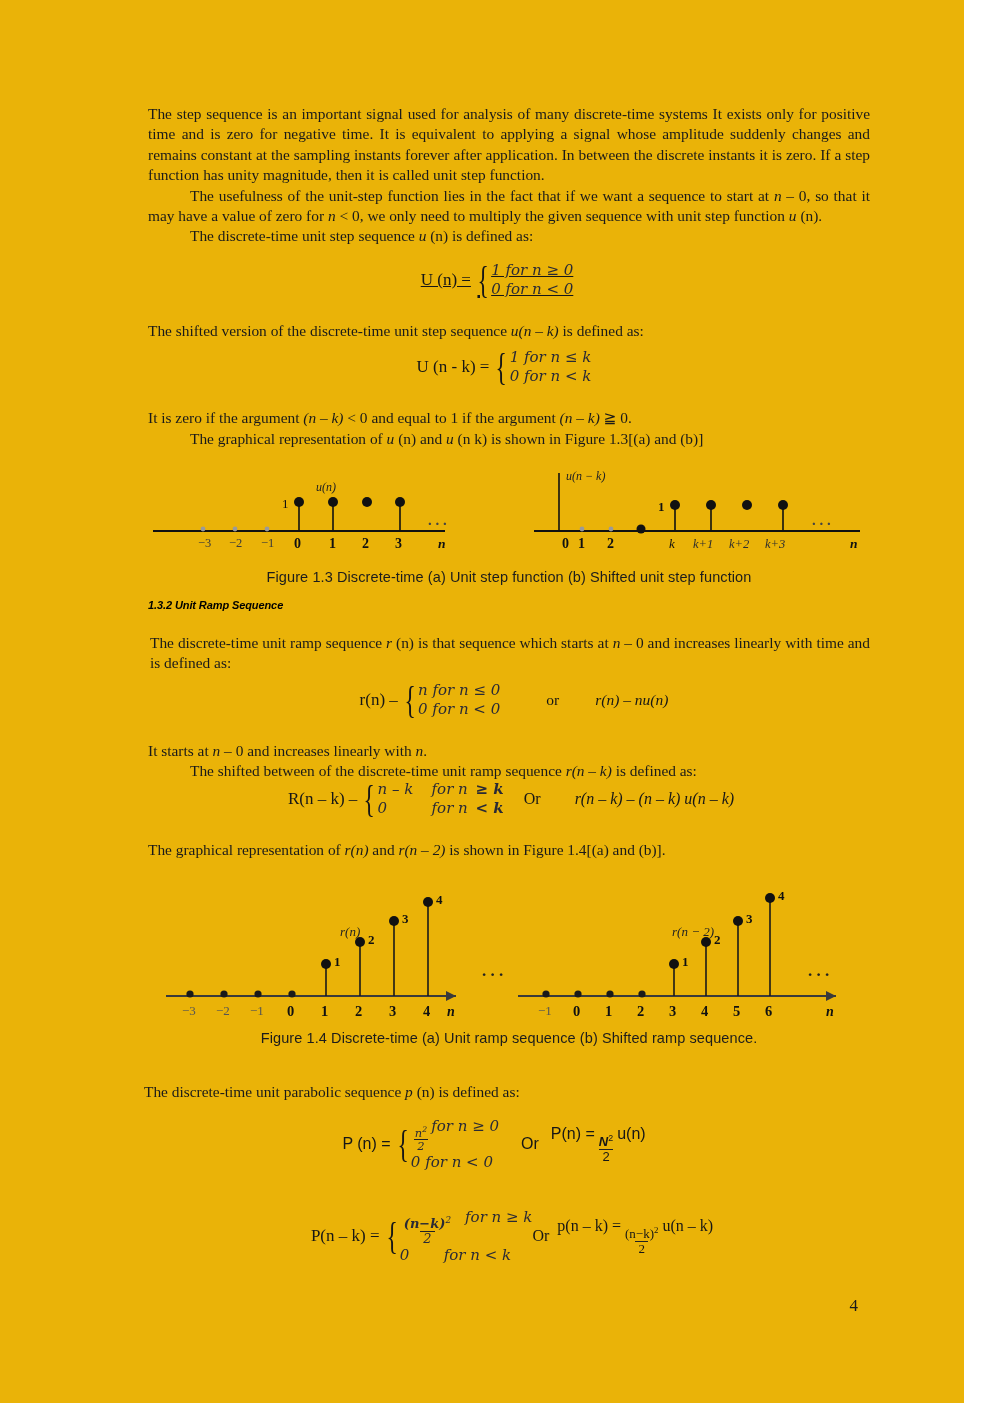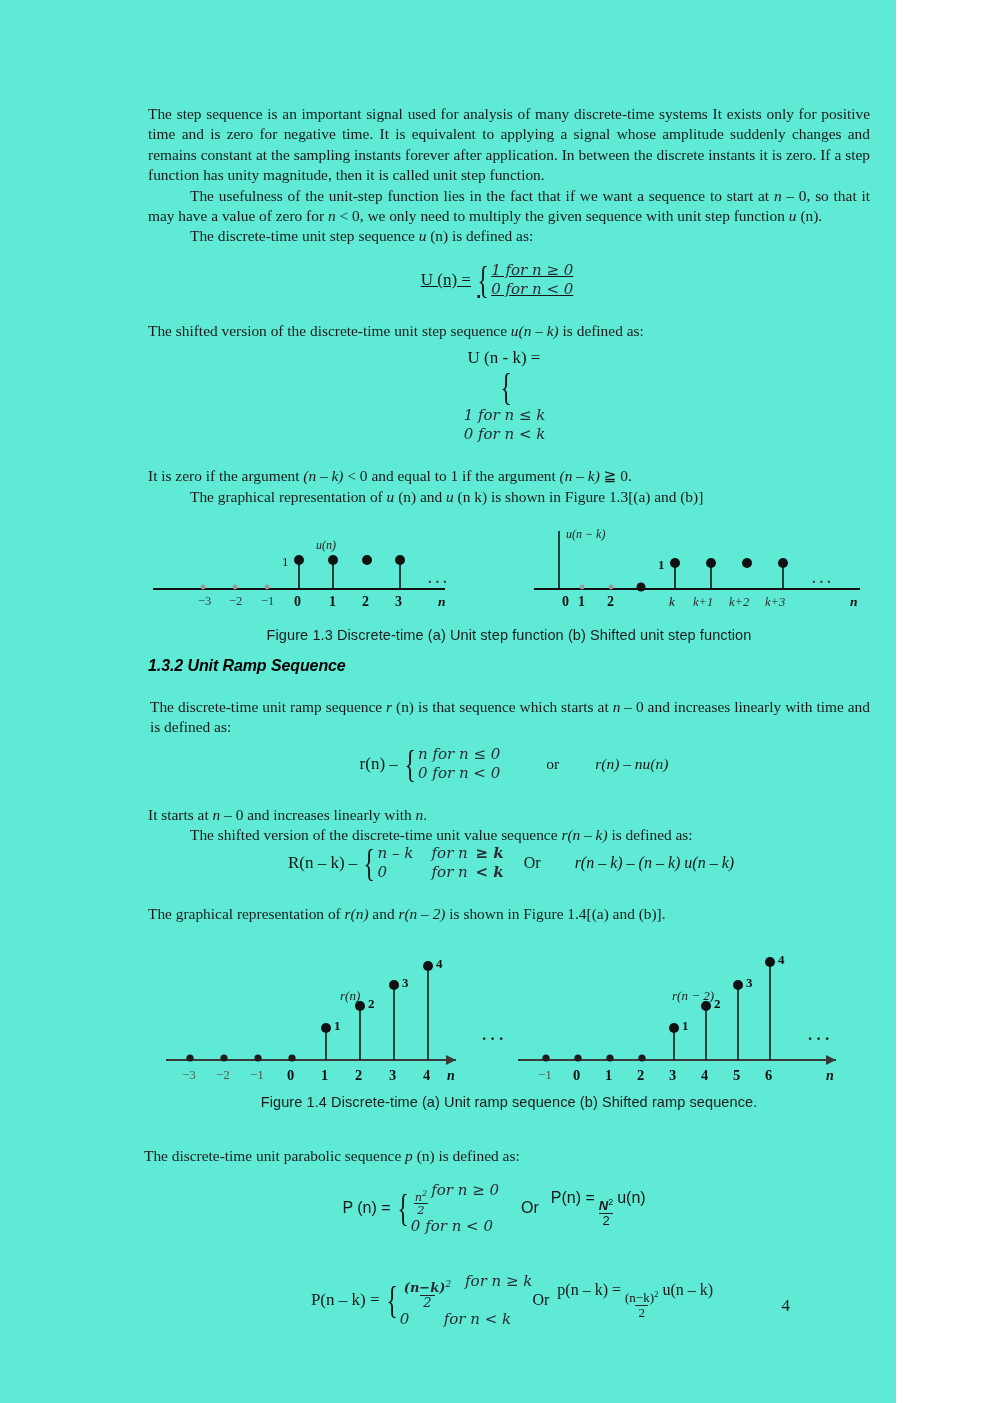--- a/index.html
+++ b/index.html
@@ -11,23 +11,23 @@
     width: 992px;
     height: 1403px;
     position: relative;
     font-family: "Liberation Serif", serif;
     color: #161616;
     overflow: hidden;
   }
   .page {
     position: absolute;
     left: 0; top: 0;
-    width: 896px;
+    width: 964px;
     height: 1403px;
-    background: #5eead4;
+    background: #eab308;
   }
   .content {
     position: absolute;
     left: 148px;
     top: 104px;
     width: 722px;
   }
   p.body-text {
     margin: 0;
     font-size: 15.4px;
@@ -106,21 +106,21 @@
     font-family: "Liberation Sans", sans-serif;
     font-size: 14.5px;
     text-align: center;
     color: #1c1c1c;
     letter-spacing: 0.1px;
   }
   h3.section-head {
     font-family: "Liberation Sans", sans-serif;
     font-style: italic;
     font-weight: bold;
-    font-size: 16px;
+    font-size: 11px;
     margin: 0;
     color: #000;
     letter-spacing: -0.1px;
   }
   .page-num {
     position: absolute;
     right: 106px;
     top: 1296px;
     font-family: "Liberation Serif", serif;
     font-size: 17px;
@@ -150,21 +150,21 @@
       <span class="case-line">0 for n  &lt; 0</span>
     </span>
   </div>
 
   <div class="gap-l"></div>
 
   <p class="body-text"><span>The shifted version of the discrete-time unit step sequence </span><i>u(n – k)</i><span> is defined as:</span></p>
 
   <div class="gap-s"></div>
 
-  <div class="eq-row" style="margin-left:-10px;flex-direction:column;">
+  <div class="eq-row" style="margin-left:-10px;">
     <span class="eq-lhs">U (n - k) =</span>
     <span class="brace">{</span>
     <span class="cases">
       <span class="case-line">1 for n  ≤ k</span><br>
       <span class="case-line">0 for n  &lt; k</span>
     </span>
   </div>
 
   <div class="gap-l"></div>
 
@@ -254,21 +254,21 @@
       <span class="case-line">0 for n  &lt; 0</span>
     </span>
     <span class="alt">or</span>
     <span class="alt" style="margin-left:36px;font-style:italic;"><span>r(n)  –  nu(n)</span></span>
   </div>
 
   <div class="gap-l"></div>
 
   <p class="body-text"><span>It starts at </span><i>n</i><span> – 0 and increases linearly with </span><i>n</i><span>.</span></p>
 
-  <p class="body-text indent"><span>The shifted version of the discrete-time unit value sequence </span><i>r(n – k)</i><span> is defined as:</span></p>
+  <p class="body-text indent"><span>The shifted between of the discrete-time unit ramp sequence </span><i>r(n – k)</i><span> is defined as:</span></p>
 
   <div class="eq-row" style="margin-left:4px;margin-top:-2px;">
     <span class="eq-lhs">R(n – k) –</span>
     <span class="brace">{</span>
     <span class="cases">
       <span class="case-line"><span class="w" style="width:54px">n – k</span><span class="w" style="width:44px">for n</span><span style="font-weight:bold;">≥ k</span></span><br>
       <span class="case-line"><span class="w" style="width:54px">0</span><span class="w" style="width:44px">for n</span><span style="font-weight:bold;">&lt; k</span></span>
     </span>
     <span class="alt2">Or</span>
     <span class="alt2" style="margin-left:34px;font-style:italic;"><span>r(n – k)  –  (n – k) u(n – k)</span></span>

